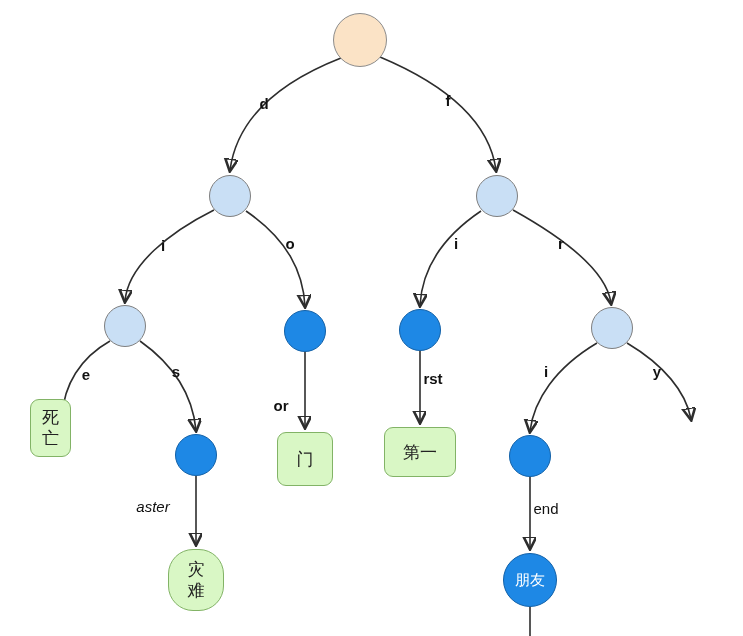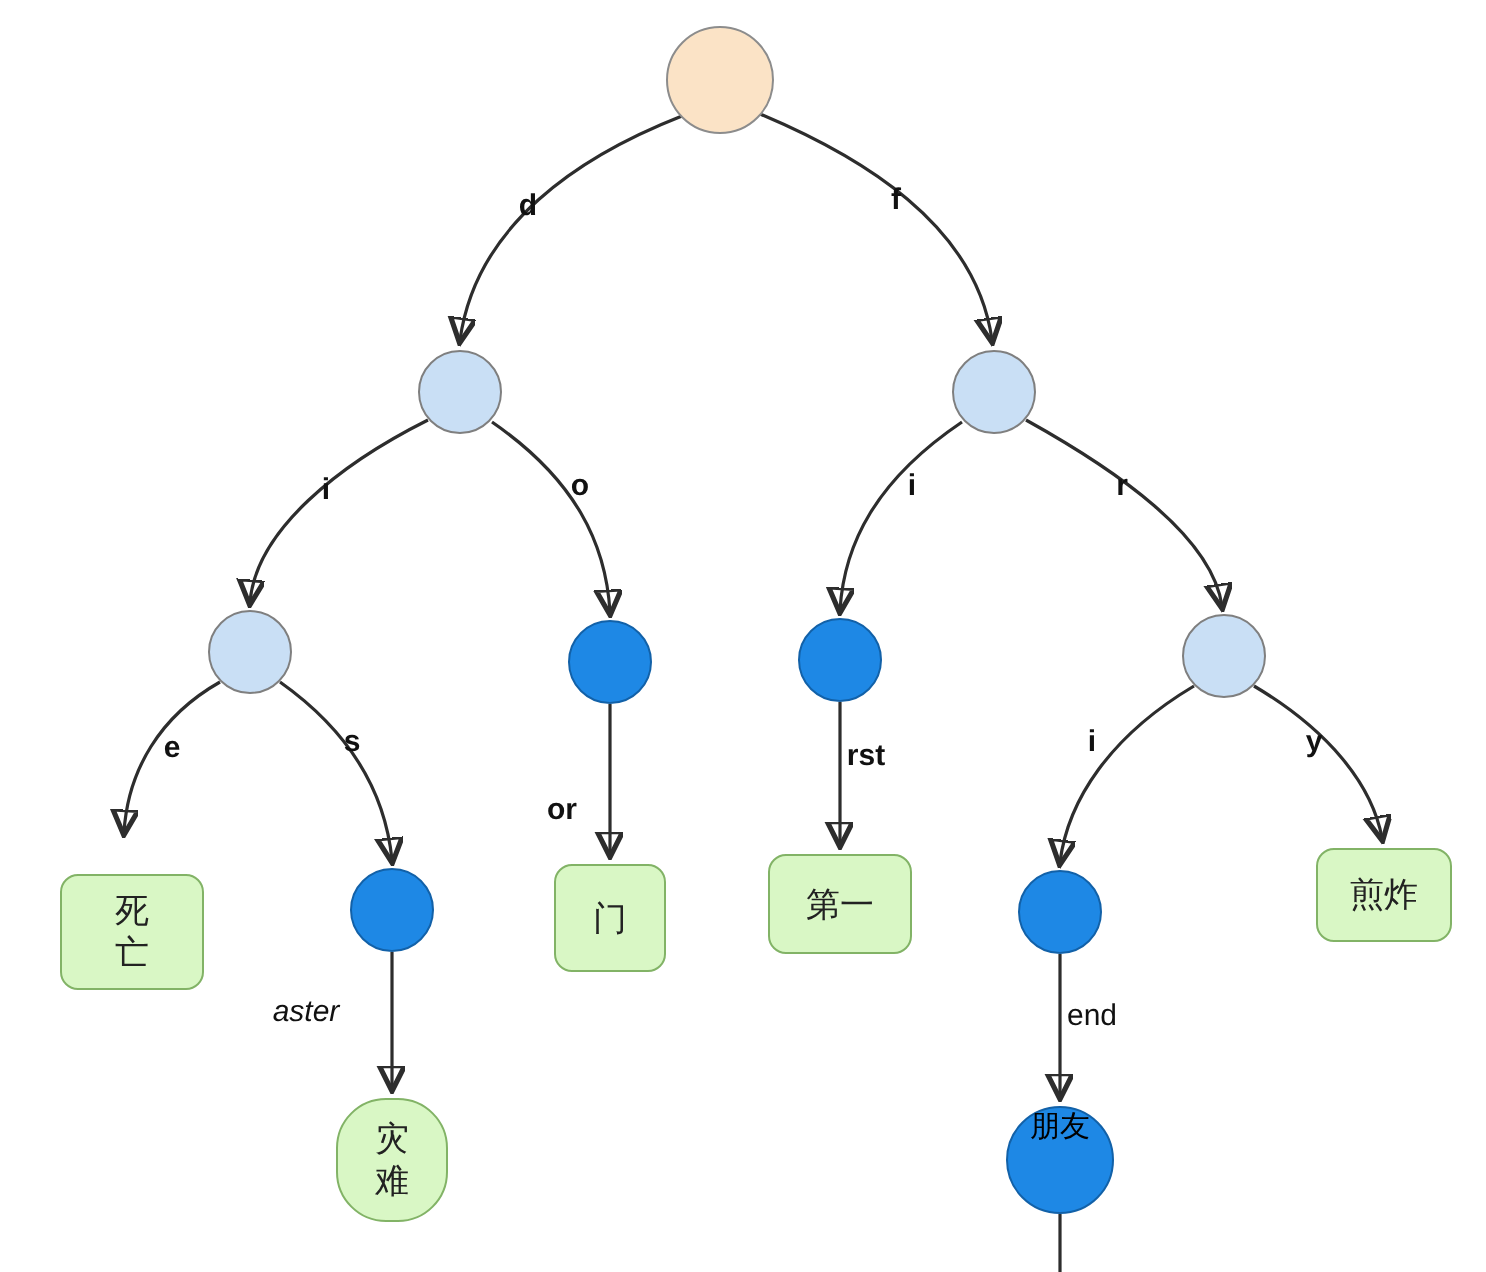--- a/index.html
+++ b/index.html
@@ -3,21 +3,21 @@
 <meta charset="utf-8">
 <style>
   html,body{margin:0;padding:0;background:#ffffff;}
   body{font-family:"Liberation Sans", sans-serif;}
   .canvas{position:relative;width:743px;height:636px;background:#ffffff;overflow:hidden;}
   .edges{position:absolute;left:0;top:0;pointer-events:none;}
   .edges path{fill:none;stroke:#2d2d2d;stroke-width:1.6px;}
   .node{position:absolute;border-radius:50%;border:1.5px solid #7f7f7f;background:#c9dff5;box-sizing:border-box;}
   .node.root{background:#fbe3c6;border-color:#8c8c8c;}
   .node.word{background:#1e88e5;border-color:#1261a8;}
-  .node.wordtext{display:flex;align-items:flex-start;justify-content:center;color:#000000;font-size:15px;}
+  .node.wordtext{display:flex;align-items:center;justify-content:center;color:#ffffff;font-size:15px;}
   .leaf{position:absolute;background:#d9f7c5;border:1.5px solid #82b366;border-radius:9px;display:flex;align-items:center;justify-content:center;font-size:17px;color:#222;box-sizing:border-box;}
   .stack{display:inline-block;width:1.1em;line-height:1.25;text-align:center;word-break:break-all;}
   .elabel{position:absolute;transform:translate(-50%,-50%);font-size:15px;color:#111;}
   .elabel.b{font-weight:bold;}
 </style>
 </head>
 <body>
 
 <div class="canvas">
 
@@ -50,31 +50,28 @@
   <div class="node" style="left:104px;top:305px;width:42px;height:42px;"></div>
   <div class="node word" style="left:284px;top:310px;width:42px;height:42px;"></div>
   <div class="node word" style="left:399px;top:309px;width:42px;height:42px;"></div>
   <div class="node" style="left:591px;top:307px;width:42px;height:42px;"></div>
   <div class="node word" style="left:175px;top:434px;width:42px;height:42px;"></div>
   <div class="node word" style="left:509px;top:435px;width:42px;height:42px;"></div>
   <div class="node word wordtext" style="left:503px;top:553px;width:54px;height:54px;">
     <span>朋友</span>
   </div>
 
-  <div class="leaf" style="left:30px;top:437px;width:72px;height:58px;align-items:center;">
+  <div class="leaf" style="left:30px;top:399px;width:41px;height:58px;align-items:center;">
     <span class="stack">死亡</span>
   </div>
   <div class="leaf" style="left:277px;top:432px;width:56px;height:54px;">
     <span>门</span>
   </div>
   <div class="leaf" style="left:384px;top:427px;width:72px;height:50px;">
     <span>第一</span>
-  </div>
-  <div class="leaf" style="left:658px;top:424px;width:68px;height:47px;">
-    <span>煎炸</span>
   </div>
   <div class="leaf" style="left:168px;top:549px;width:56px;height:62px;border-radius:25px;">
     <span class="stack">灾难</span>
   </div>
 
   <span class="elabel b" style="left:264px;top:103px;">d</span>
   <span class="elabel b" style="left:448px;top:100px;">f</span>
   <span class="elabel b" style="left:163px;top:245px;">i</span>
   <span class="elabel b" style="left:290px;top:243px;">o</span>
   <span class="elabel b" style="left:456px;top:243px;">i</span>

